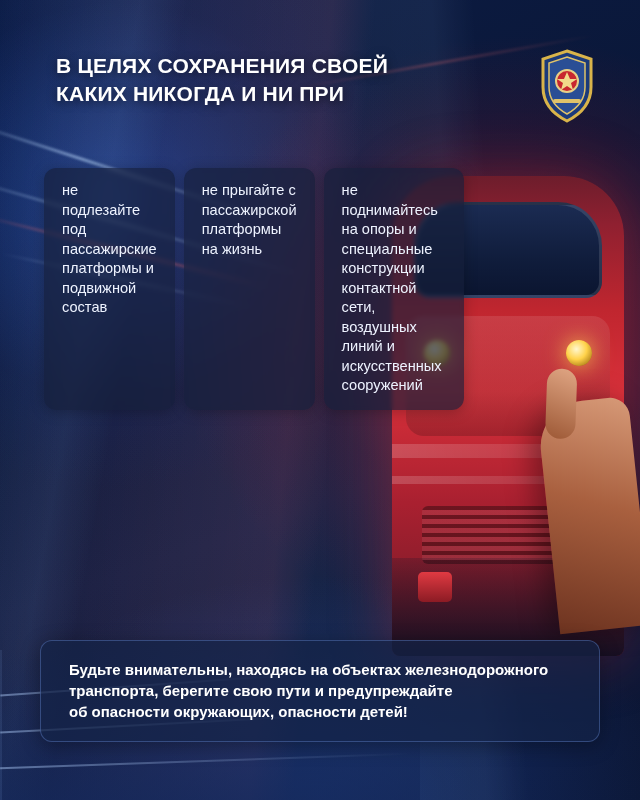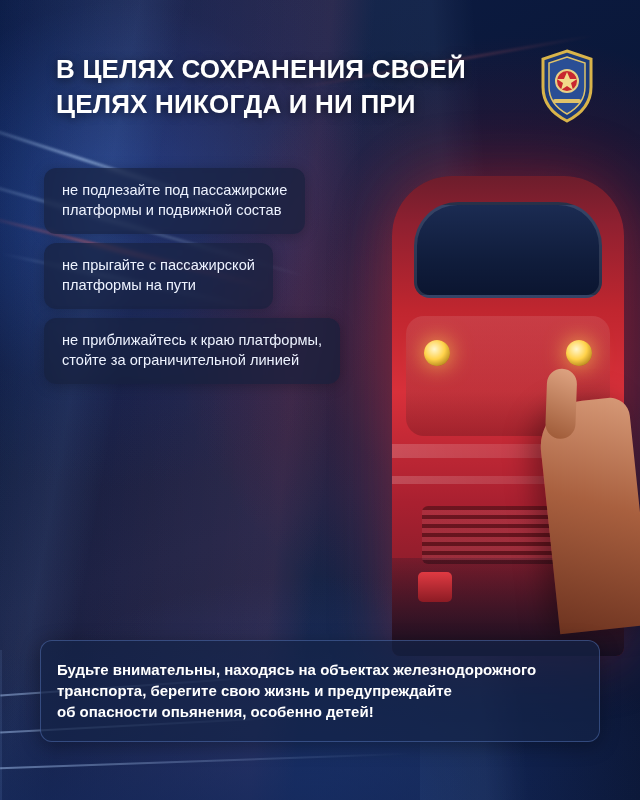--- a/index.html
+++ b/index.html
@@ -121,59 +121,59 @@
     transform: rotate(8deg);
   }
 
   
   .content { position: absolute; inset: 0; }
 
   .title {
     position: absolute;
     left: 56px; top: 52px; width: 420px;
     color: #ffffff;
-    font-size: 26px;
+    font-size: 21px;
     line-height: 1.33;
     font-weight: bold;
     letter-spacing: 0.2px;
     text-shadow: 0 2px 10px rgba(0,0,0,0.55);
   }
   .title span { display: block; }
 
   .emblem {
     position: absolute; right: 44px; top: 48px;
     width: 58px; height: 76px;
     display: flex; align-items: center; justify-content: center;
   }
 
   .rules {
     position: absolute;
     left: 44px; top: 168px; width: 420px;
-    display: flex; flex-direction: column; gap: 9px; justify-content: center;
+    display: flex; flex-direction: row; gap: 9px;
   }
   .rule {
     background: rgba(22,31,58,0.66);
     border-radius: 12px;
     padding: 13px 18px 14px 18px;
     color: #eef3ff;
     font-size: 14.6px;
     line-height: 1.34;
     backdrop-filter: blur(2px);
     box-shadow: 0 2px 14px rgba(0,0,0,0.25);
     width: fit-content;
     max-width: 420px;
   }
 
   .footer {
     position: absolute;
     left: 40px; bottom: 58px; width: 560px;
     background: rgba(20,34,70,0.72);
     border: 1px solid rgba(130,170,255,0.30);
     border-radius: 12px;
-    padding: 18px 24px 19px 16px;
+    padding: 18px 24px 19px 28px;
     color: #ffffff;
     font-size: 15px;
     font-weight: bold;
     line-height: 1.4;
     box-shadow: 0 4px 20px rgba(0,0,0,0.32);
   }
   .footer span { display: block; }
 </style>
 </head>
 <body>
@@ -207,42 +207,43 @@
   <div class="rails">
     <div class="rail-line" style="left:0; top:34px; width:300px; transform:rotate(-4deg);"></div>
     <div class="rail-line" style="left:0; top:72px; width:360px; transform:rotate(-3deg);"></div>
     <div class="rail-line" style="left:0; top:110px; width:410px; transform:rotate(-2deg);"></div>
   </div>
 
   <div class="content">
 
     <div class="title">
       <span>В ЦЕЛЯХ СОХРАНЕНИЯ СВОЕЙ</span>
-      <span>ЦЕЛЯХ НИКОГДА И НИ ПРИ</span>
+      <span>КАКИХ НИКОГДА И НИ ПРИ</span>
     </div>
 
     <div class="emblem">
       <svg width="56" height="74" viewBox="0 0 56 74" aria-hidden="true">
         <path d="M28 2 L52 10 V38 C52 56 40 66 28 72 C16 66 4 56 4 38 V10 Z" fill="#1b3a7a" stroke="#d9b44a" stroke-width="3"></path>
         <path d="M28 8 L46 14 V38 C46 52 37 60 28 65 C19 60 10 52 10 38 V14 Z" fill="#2a4e95" stroke="#e0c36a" stroke-width="1.5"></path>
         <circle cx="28" cy="32" r="11" fill="#c8272f" stroke="#e8cf86" stroke-width="2"></circle>
         <path d="M28 23 L31 30 H38 L32 34 L34 41 L28 37 L22 41 L24 34 L18 30 H25 Z" fill="#f1d98a"></path>
         <rect x="14" y="50" width="28" height="4" rx="2" fill="#e0c36a"></rect>
       </svg>
     </div>
 
     <div class="rules">
       <div class="rule" style="white-space: pre-line;">не подлезайте под пассажирские
 платформы и подвижной состав</div>
       <div class="rule" style="white-space: pre-line;">не прыгайте с пассажирской
-платформы на пути</div>
-      <div class="rule" style="white-space: pre-line;">не приближайтесь к краю платформы,
-стойте за ограничительной линией</div>
+платформы на жизнь</div>
+      <div class="rule" style="white-space: pre-line;">не поднимайтесь на опоры и специальные
+конструкции контактной сети, воздушных
+линий и искусственных сооружений</div>
     </div>
 
     <div class="footer">
       <span>Будьте внимательны, находясь на объектах железнодорожного</span>
-      <span>транспорта, берегите свою жизнь и предупреждайте</span>
-      <span>об опасности опьянения, особенно детей!</span>
+      <span>транспорта, берегите свою пути и предупреждайте</span>
+      <span>об опасности окружающих, опасности детей!</span>
     </div>
 
   </div>
 </div>
 
 </body></html>

